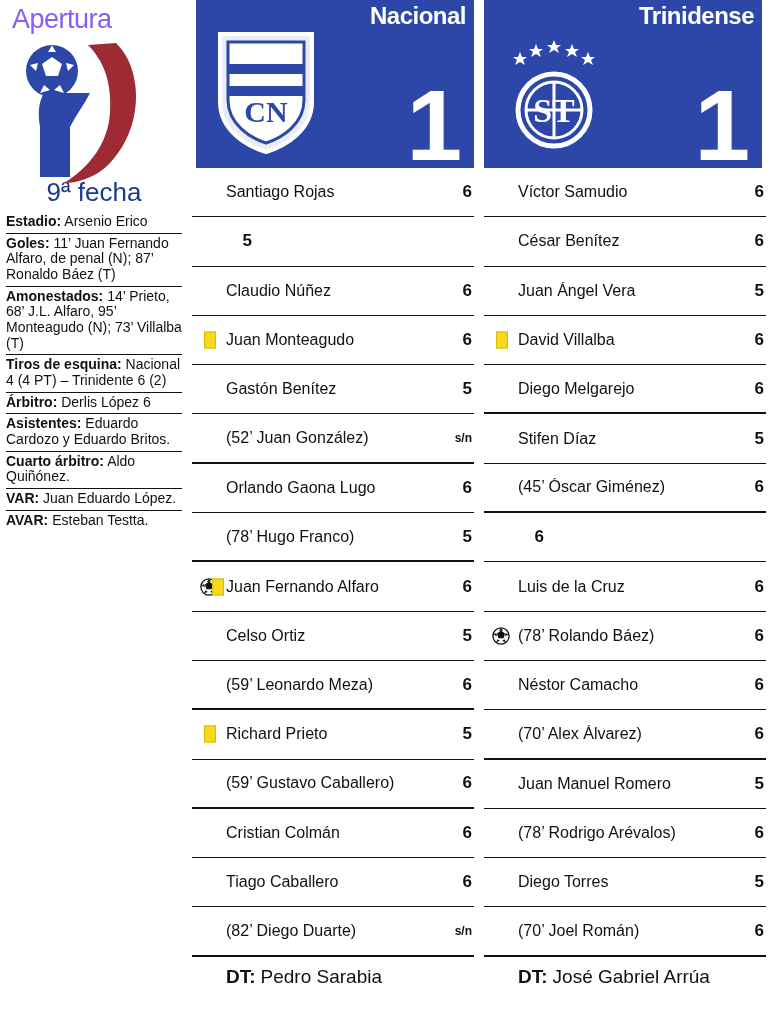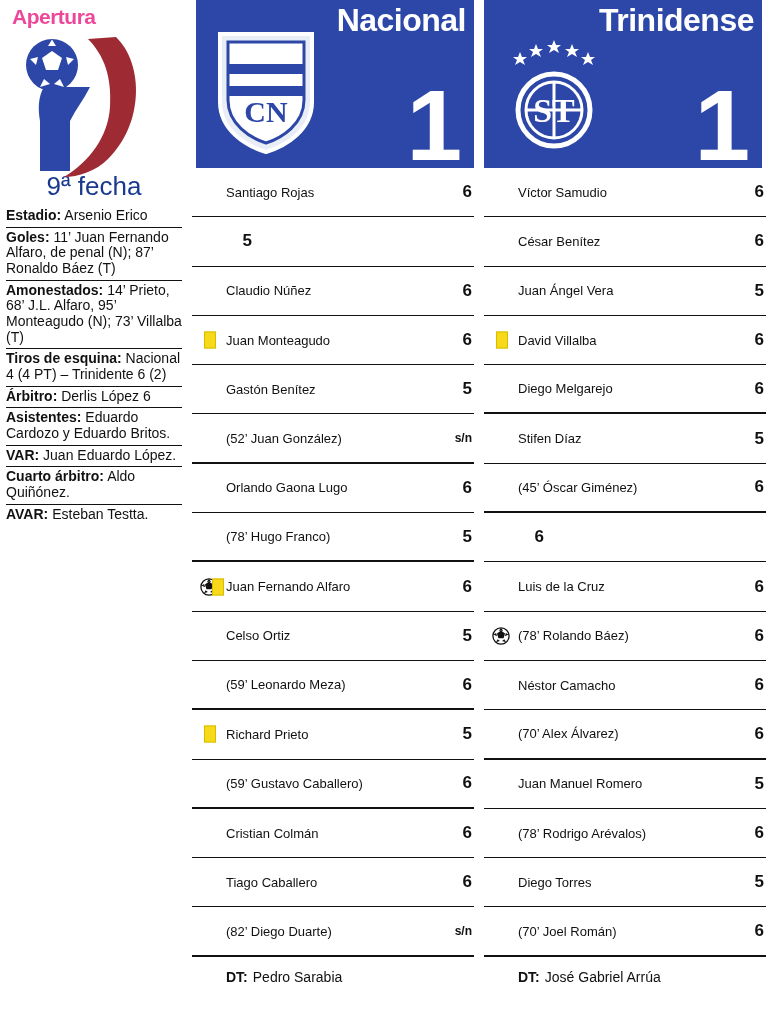--- a/index.html
+++ b/index.html
@@ -12,21 +12,21 @@
     overflow: hidden;
   }
   .page { position: relative; width: 770px; height: 1021px; }
 
   
   .left-col {
     position: absolute; left: 0; top: 0; width: 190px; height: 1021px;
     padding: 0 6px 0 4px;
   }
   .apertura-title {
-    font-size: 21px; font-weight: bold; color: #ec4899;
+    font-size: 27px; font-weight: normal; color: #8b5cf6;
     letter-spacing: -0.5px; padding: 6px 0 0 8px; line-height: 1;
   }
   .logo-wrap { position: relative; height: 150px; margin-top: 2px; }
   .fecha-title {
     font-size: 26px; font-weight: normal; color: #1a3a8f;
     text-align: center; margin-top: -8px; margin-bottom: 4px;
   }
   .info-block { padding: 0 2px; }
   .info-item {
     border-top: 1.6px solid #111;
@@ -38,21 +38,21 @@
 
   
   .team-panel {
     position: absolute; top: 0; width: 278px; height: 168px;
     background: #2c47a8;
   }
   .team-panel.left-team { left: 196px; }
   .team-panel.right-team { left: 484px; }
   .team-name {
     position: absolute; top: 2px; right: 8px;
-    font-size: 32px; font-weight: bold; color: #ffffff;
+    font-size: 24px; font-weight: bold; color: #ffffff;
     letter-spacing: -0.5px; white-space: nowrap;
   }
   .team-score {
     position: absolute; right: 12px; bottom: 2px;
     font-size: 100px; font-weight: bold; color: #ffffff; line-height: 0.82;
   }
   .crest { position: absolute; left: 18px; top: 30px; width: 104px; height: 124px; }
 
   
   .lineups { position: absolute; top: 168px; left: 0; width: 770px; }
@@ -64,42 +64,42 @@
 
   .player-row {
     position: relative;
     display: flex; align-items: center;
     height: 49.3px;
     border-bottom: 1.5px solid #111;
     padding-left: 34px; padding-right: 2px;
   }
   .player-row.thick { border-bottom: 2.6px solid #111; }
   .p-name {
-    flex: 1 1 auto; font-size: 13px; color: #111; white-space: nowrap;
+    flex: 1 1 auto; font-size: 16px; color: #111; white-space: nowrap;
     overflow: hidden;
   }
   .p-rating {
     flex: 0 0 auto; font-size: 17px; font-weight: bold; color: #111;
     padding-left: 6px; text-align: right; min-width: 26px;
   }
   .p-rating.sn { font-size: 12px; }
 
   .card-icon {
     position: absolute; left: 12px; top: 50%; transform: translateY(-50%);
     width: 12px; height: 17px; background: #f5d91a; border: 1px solid #d9bc00;
   }
   .ball-icon {
     position: absolute; left: 8px; top: 50%; transform: translateY(-50%);
     width: 18px; height: 18px;
   }
   .ball-icon + .card-icon { left: 20px; }
 
   .dt-row {
     display: flex; align-items: center; height: 40px;
-    padding-left: 34px; font-size: 14px;
+    padding-left: 34px; font-size: 19px;
   }
   .dt-row b { font-weight: bold; margin-right: 5px; }
 
   
   .col-divider {
     position: absolute; left: 478px; top: 168px; width: 2px; height: 853px;
     background: #ffffff;
   }
 </style>
 </head>
@@ -151,26 +151,26 @@
       </div>
       <div class="info-item">
         <b>Árbitro:</b>
         <span>Derlis López 6</span>
       </div>
       <div class="info-item">
         <b>Asistentes:</b>
         <span>Eduardo Cardozo y Eduardo Britos.</span>
       </div>
       <div class="info-item">
+        <b>Cuarto árbitro:</b>
+        <span>Aldo Quiñónez.</span>
+      </div>
+      <div class="info-item">
         <b>VAR:</b>
         <span>Juan Eduardo López.</span>
-      </div>
-      <div class="info-item">
-        <b>Cuarto árbitro:</b>
-        <span>Aldo Quiñónez.</span>
       </div>
       <div class="info-item">
         <b>AVAR:</b>
         <span>Esteban Testta.</span>
       </div>
     </div>
   </div>
 
   <div class="team-panel left-team">
     <div class="team-name">Nacional</div>

